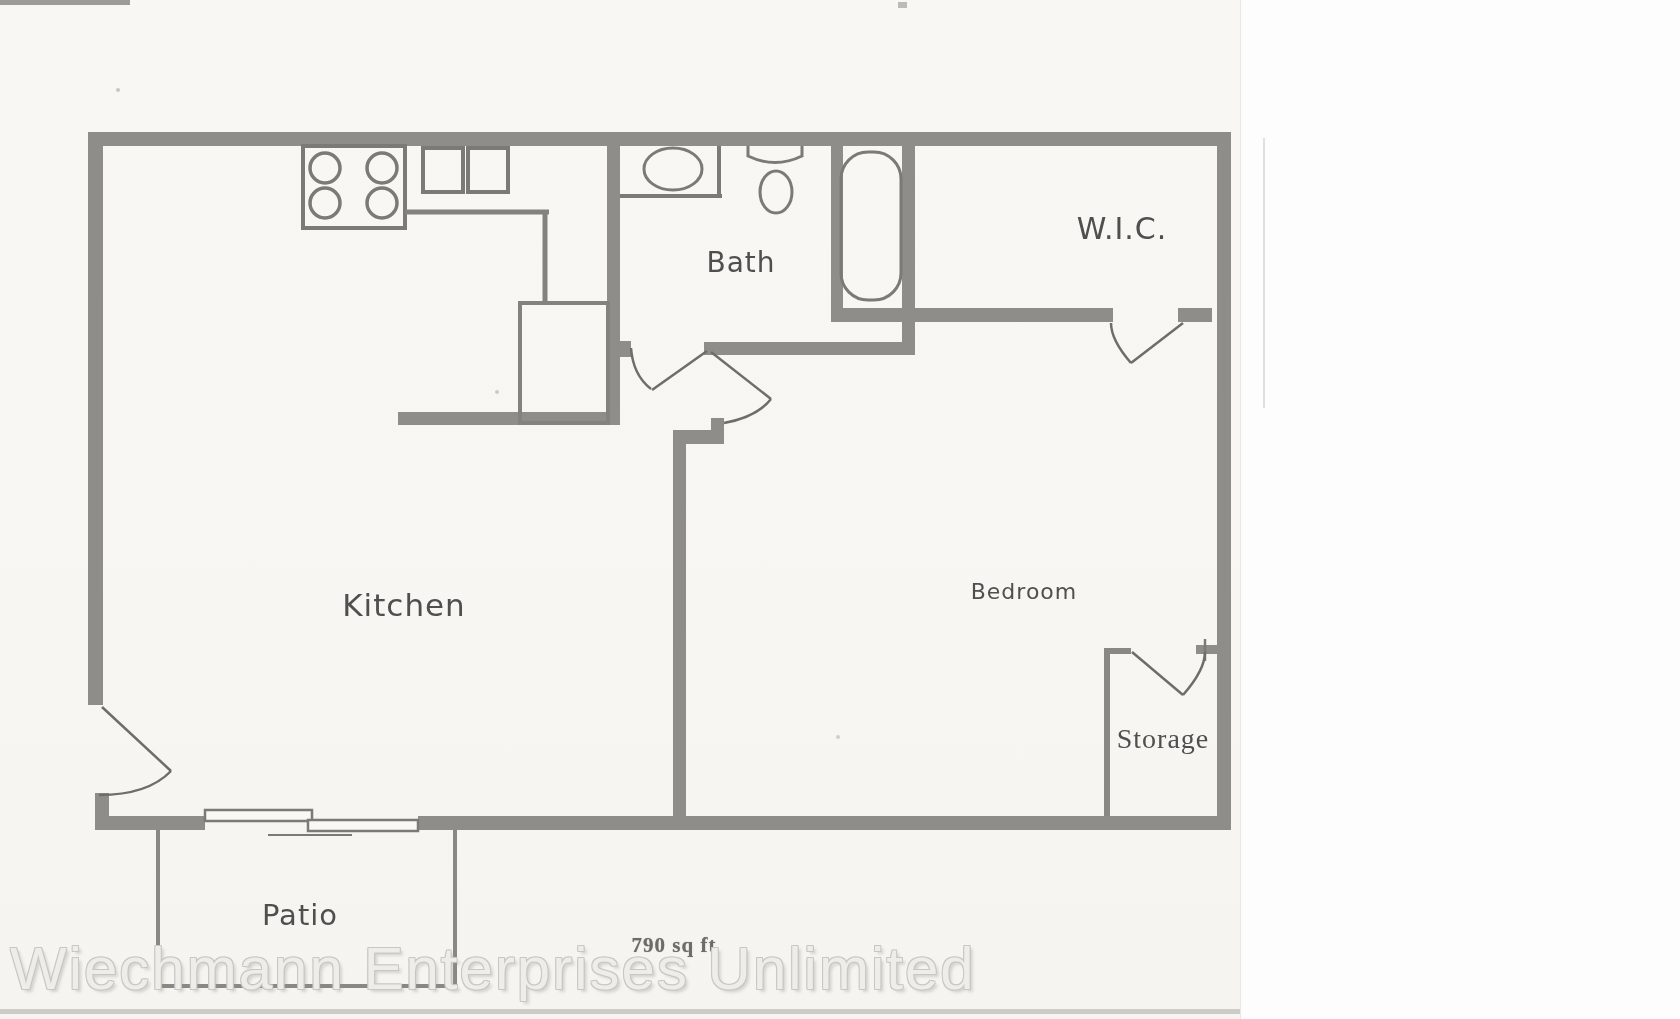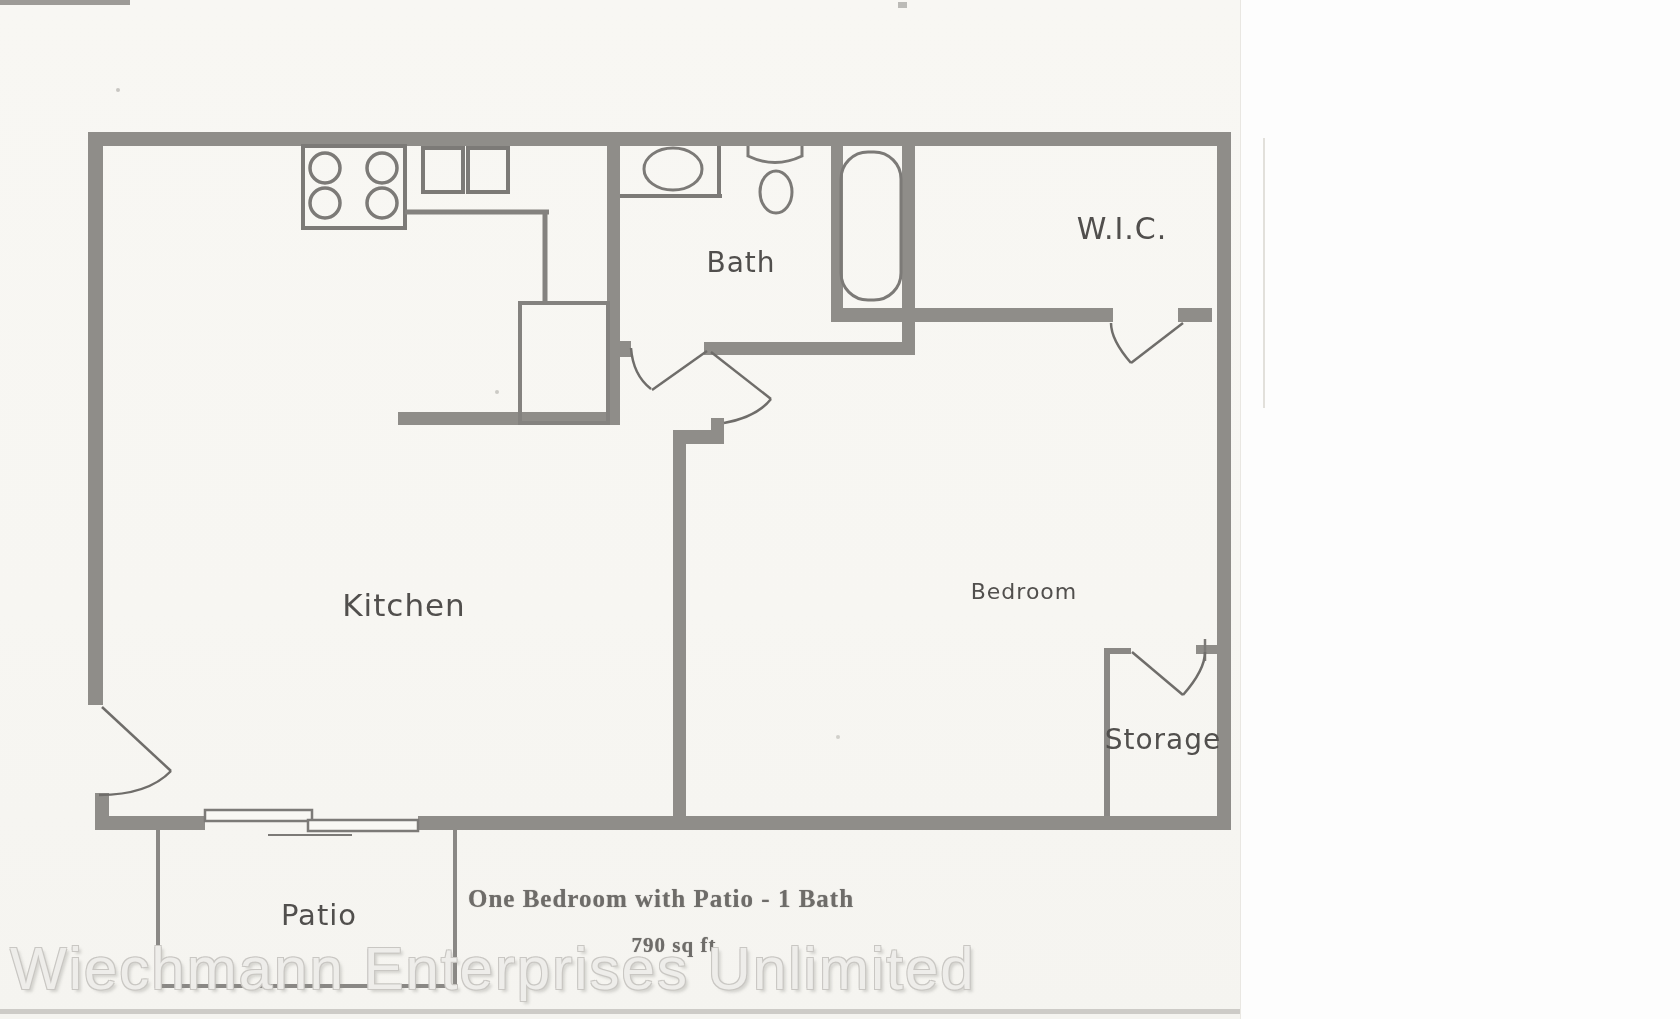--- a/index.html
+++ b/index.html
@@ -163,23 +163,22 @@
 
 
   <div class="room-label" style="left:741px;top:262px;font-size:28px;">Bath</div>
 
   <div class="room-label" style="left:1122px;top:228px;font-size:30px;">W.I.C.</div>
 
   <div class="room-label" style="left:404px;top:605px;font-size:31px;">Kitchen</div>
 
   <div class="room-label" style="left:1024px;top:591px;font-size:22px;">Bedroom</div>
 
-  <div class="room-label" style="left:1163px;top:739px;font-size:28px;">Storage</div>
+  <div class="room-label" style="left:1163px;top:739px;font-size:28px;font-family:Liberation Serif, serif;">Storage</div>
 
-  <div class="room-label" style="left:319px;top:915px;font-size:29px;">Patio</div>
+  <div class="room-label" style="left:300px;top:915px;font-size:29px;">Patio</div>
 
-  <div class="caption-line" style="left:661px;top:899px;font-size:25px;">One Bedroom with Patio - 1 Bath</div>
 
   <div class="caption-line" style="left:674px;top:945px;font-size:21px;">790 sq ft</div>
 
   <div id="watermark">Wiechmann Enterprises Unlimited</div>
 
 </div>
 
 </body></html>

